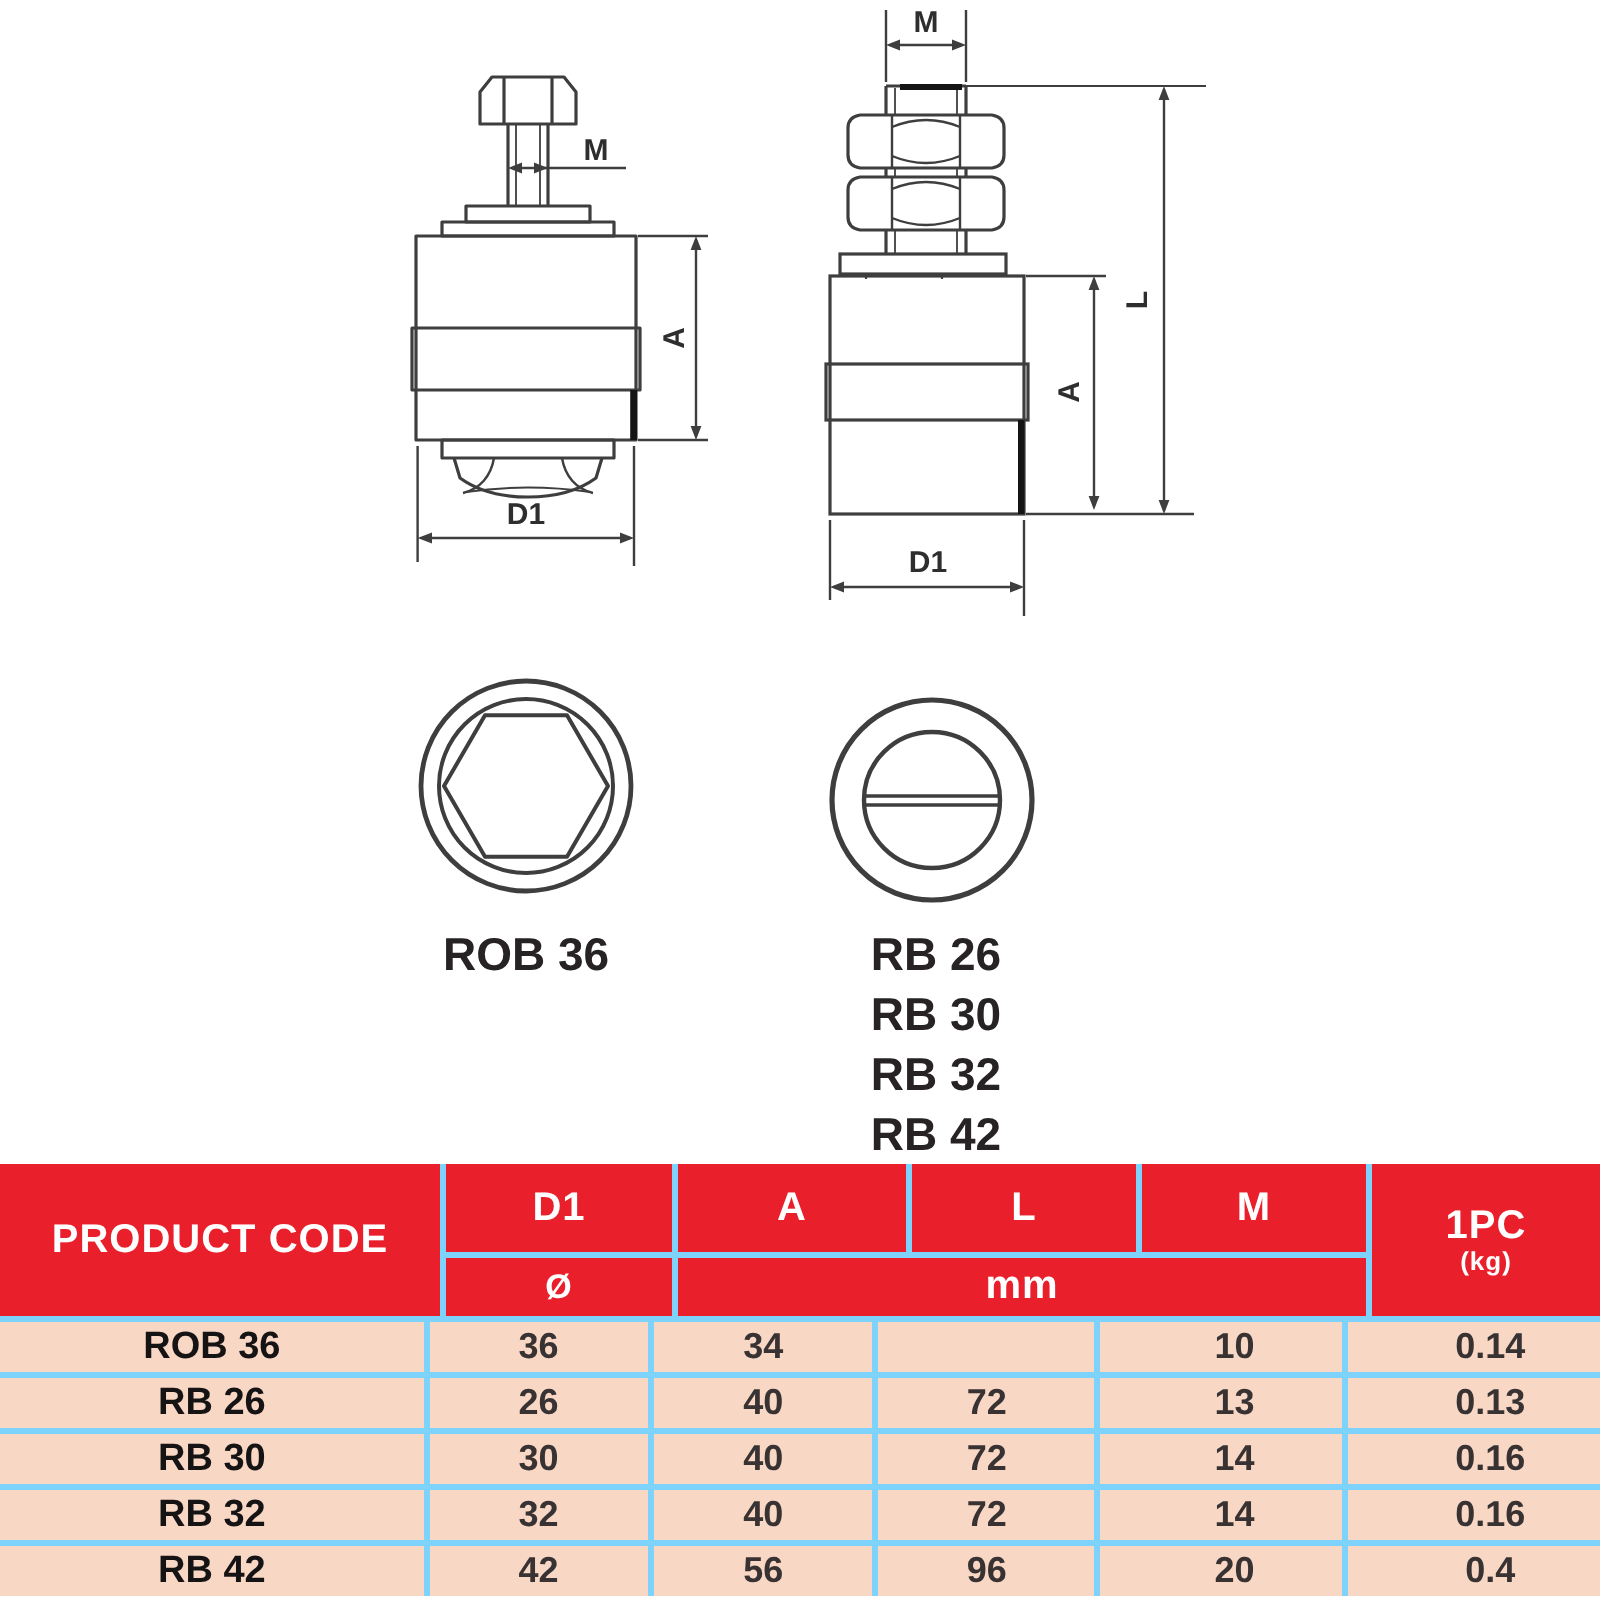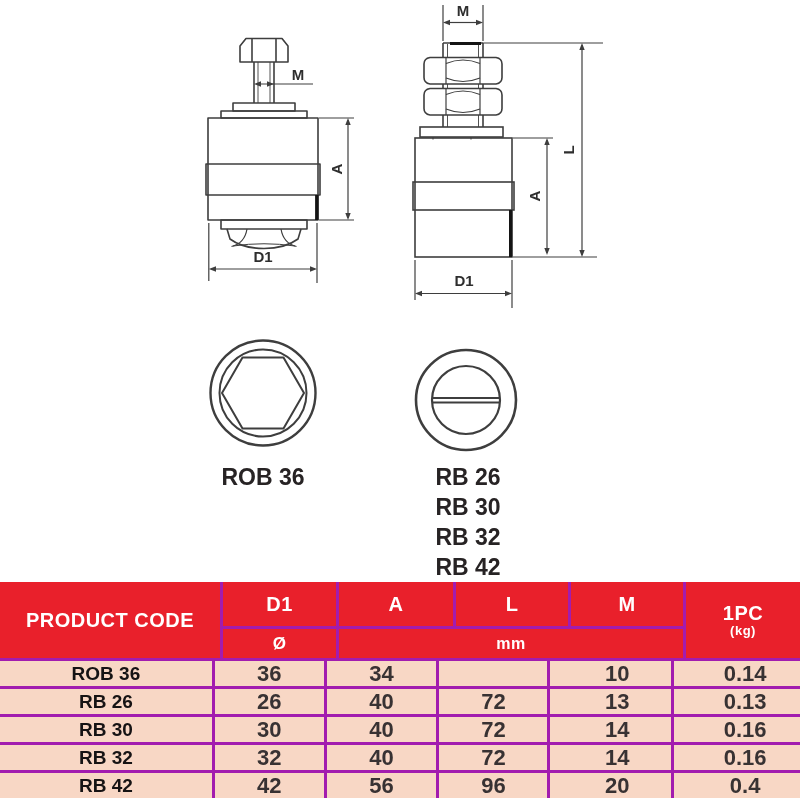--- a/index.html
+++ b/index.html
@@ -13,43 +13,43 @@
   .draw-label{
     position:absolute;transform:translateX(-50%);
     font-weight:700;font-size:23px;color:#272324;white-space:nowrap;
   }
   .rb-list{
     position:absolute;left:468px;top:462px;transform:translateX(-50%);
     text-align:center;line-height:30px;font-weight:700;font-size:23px;color:#272324;
   }
   
   #spec-table{
-    position:absolute;left:0;top:582px;width:800px;background:#a21caf;
+    position:absolute;left:0;top:582px;width:800px;background:#7dd3fc;
   }
   .thead{
     display:grid;
     grid-template-columns:220px 113px 114px 112px 112px 114px;
     grid-template-rows:44px 29px;
     gap:3px;
   }
   .hcell{
     background:#E9202B;color:#ffffff;
     display:flex;align-items:center;justify-content:center;
     font-weight:700;font-size:20px;letter-spacing:0.5px;
   }
   .hcell.span2r{grid-row:1 / span 2;}
   .hcell.col6{grid-column:6;flex-direction:column;line-height:1.05;}
-  .hcell.sub{font-size:16px;text-align:right;}
+  .hcell.sub{font-size:20px;text-align:right;}
   .hcell.mm-cell{grid-column:3 / span 3;grid-row:2;}
   .hcell.dia-cell{grid-column:2;grid-row:2;font-size:17px;}
   .kg{font-size:13px;font-weight:700;}
   .trow{display:flex;gap:3px;height:25px;margin-top:3px;}
   .tcell{
     background:#F8D7C5;display:flex;align-items:center;justify-content:center;
-    font-weight:700;font-size:22px;color:#383233;
+    font-weight:700;font-size:18px;color:#383233;
   }
   .tcell.code{width:220px;color:#161314;font-size:19px;}
   .w2{width:113px;} .w3{width:114px;} .w4{width:112px;} .w5{width:112px;padding-left:13px;} .w6{width:114px;padding-left:16px;}
 </style>
 </head>
 <body>
 
 <svg style="left:190px;top:30px;" width="175" height="262" viewBox="190 30 175 262">
   <g stroke="#3e3e3e" stroke-width="1.6" fill="none" stroke-linejoin="round">
 

